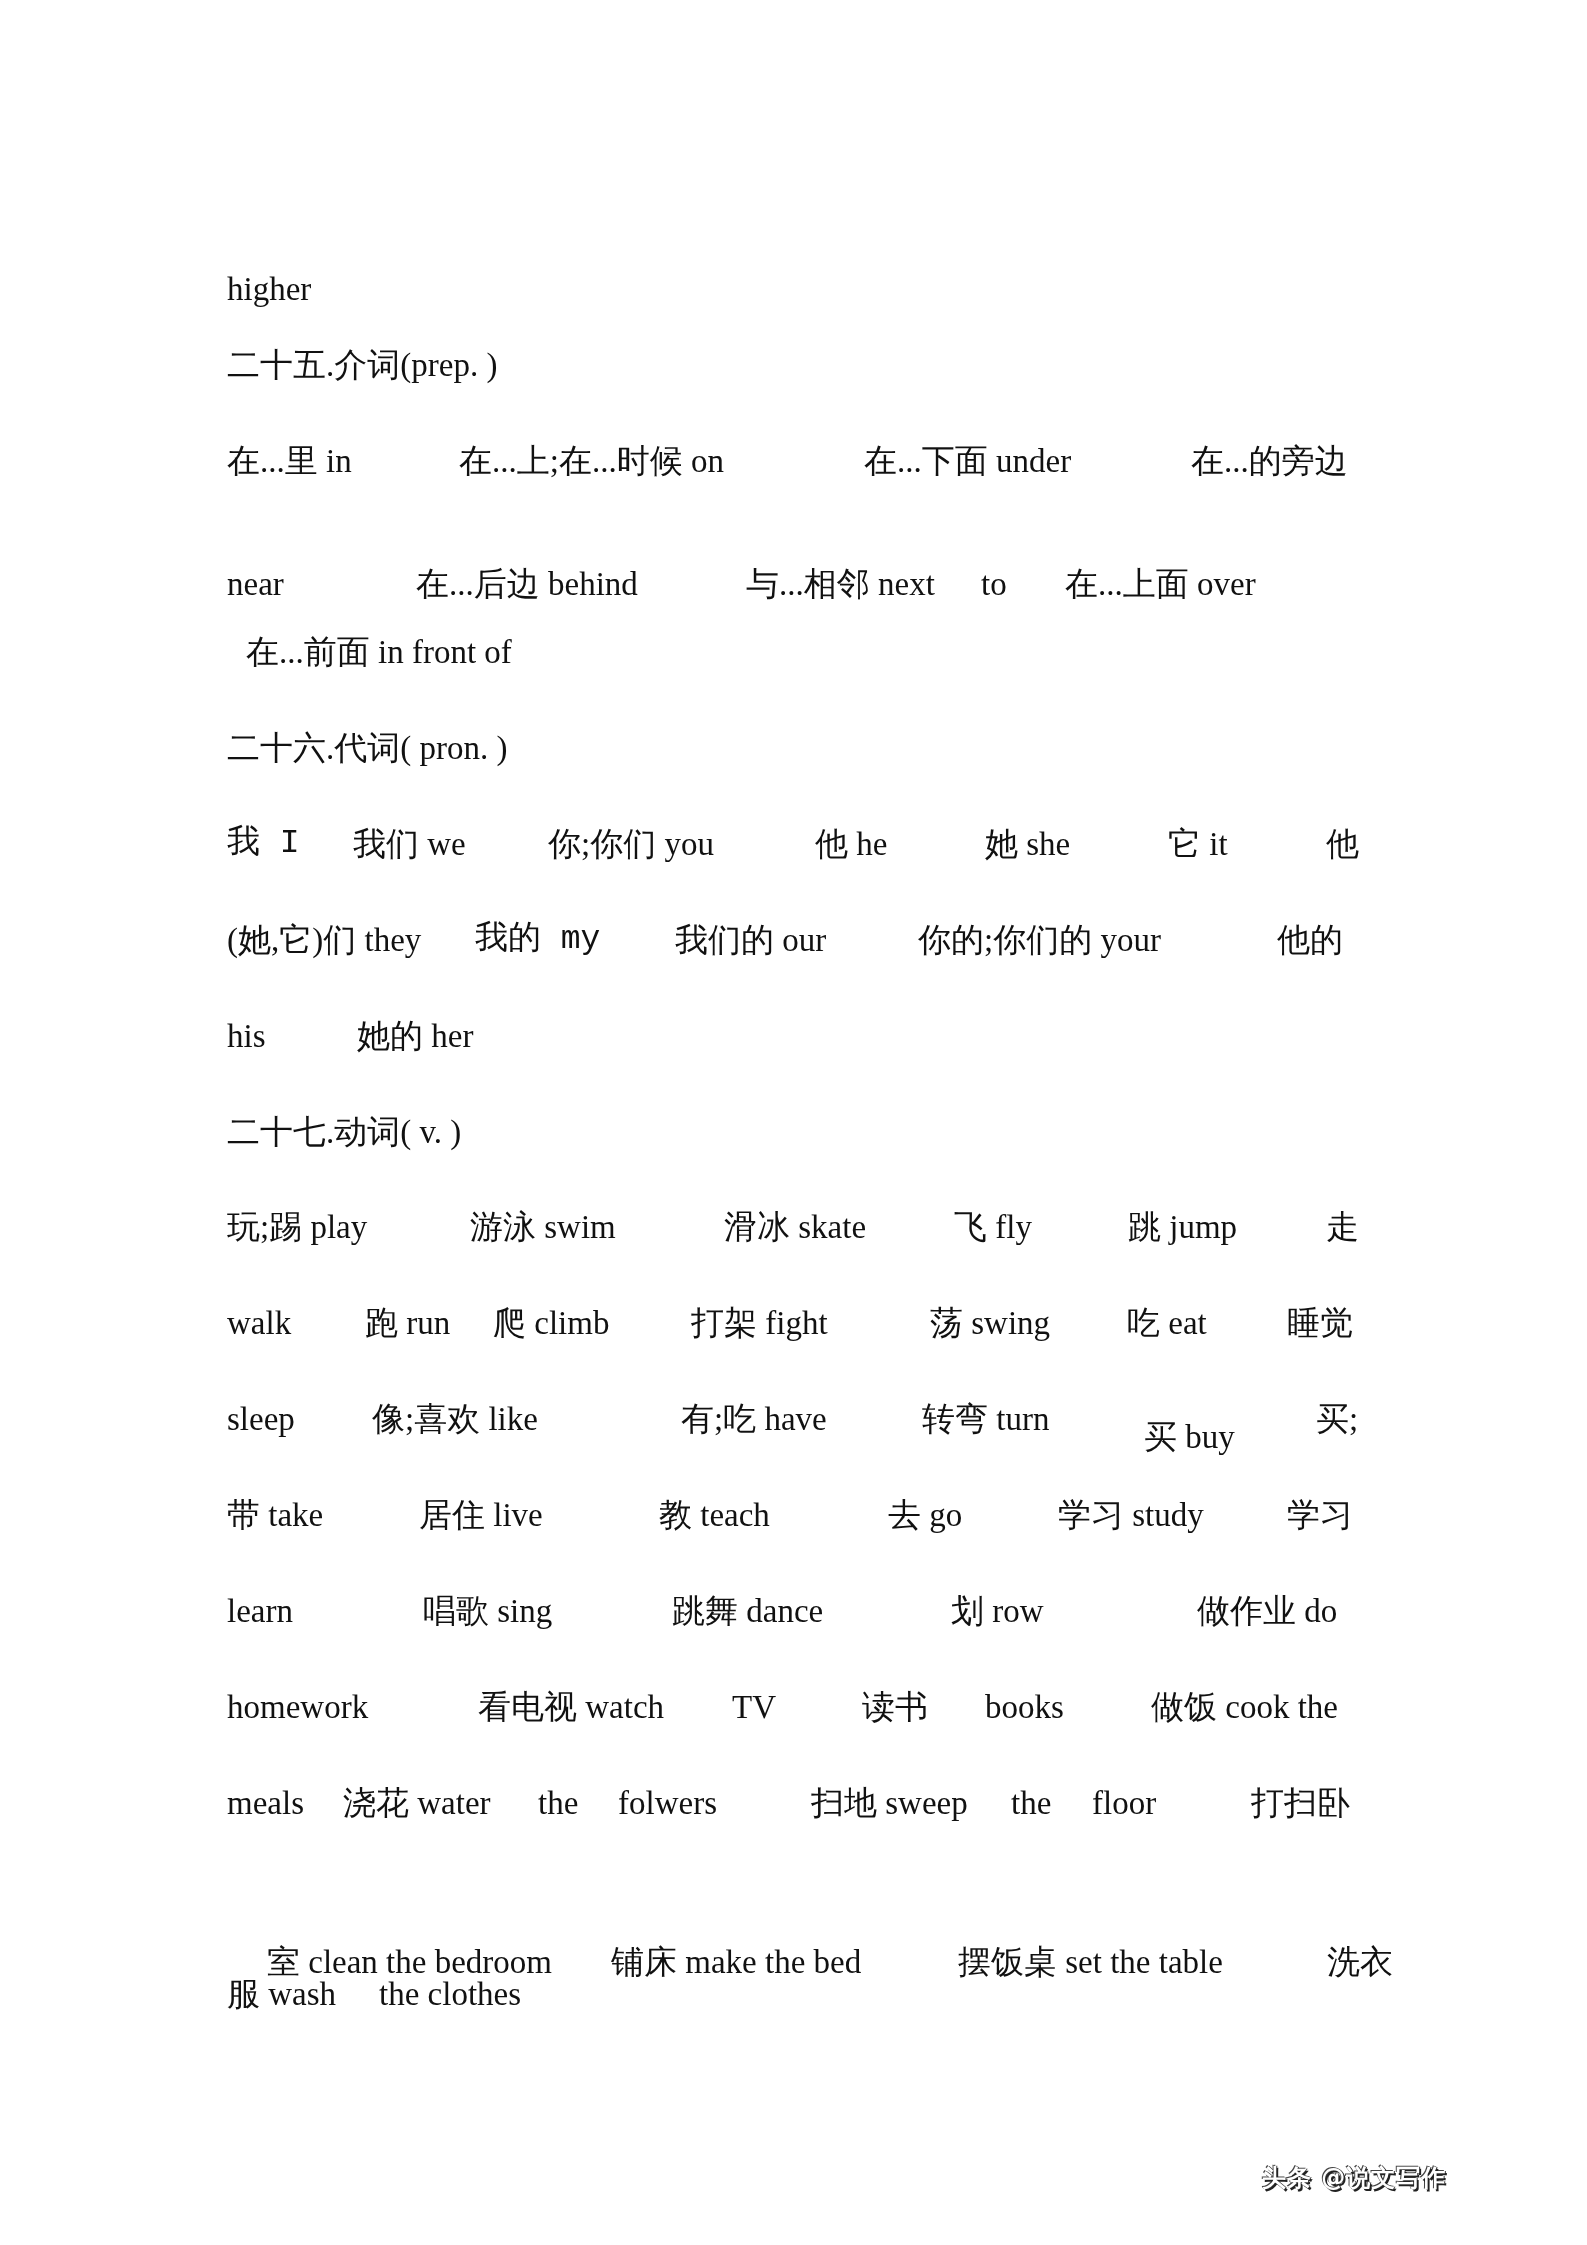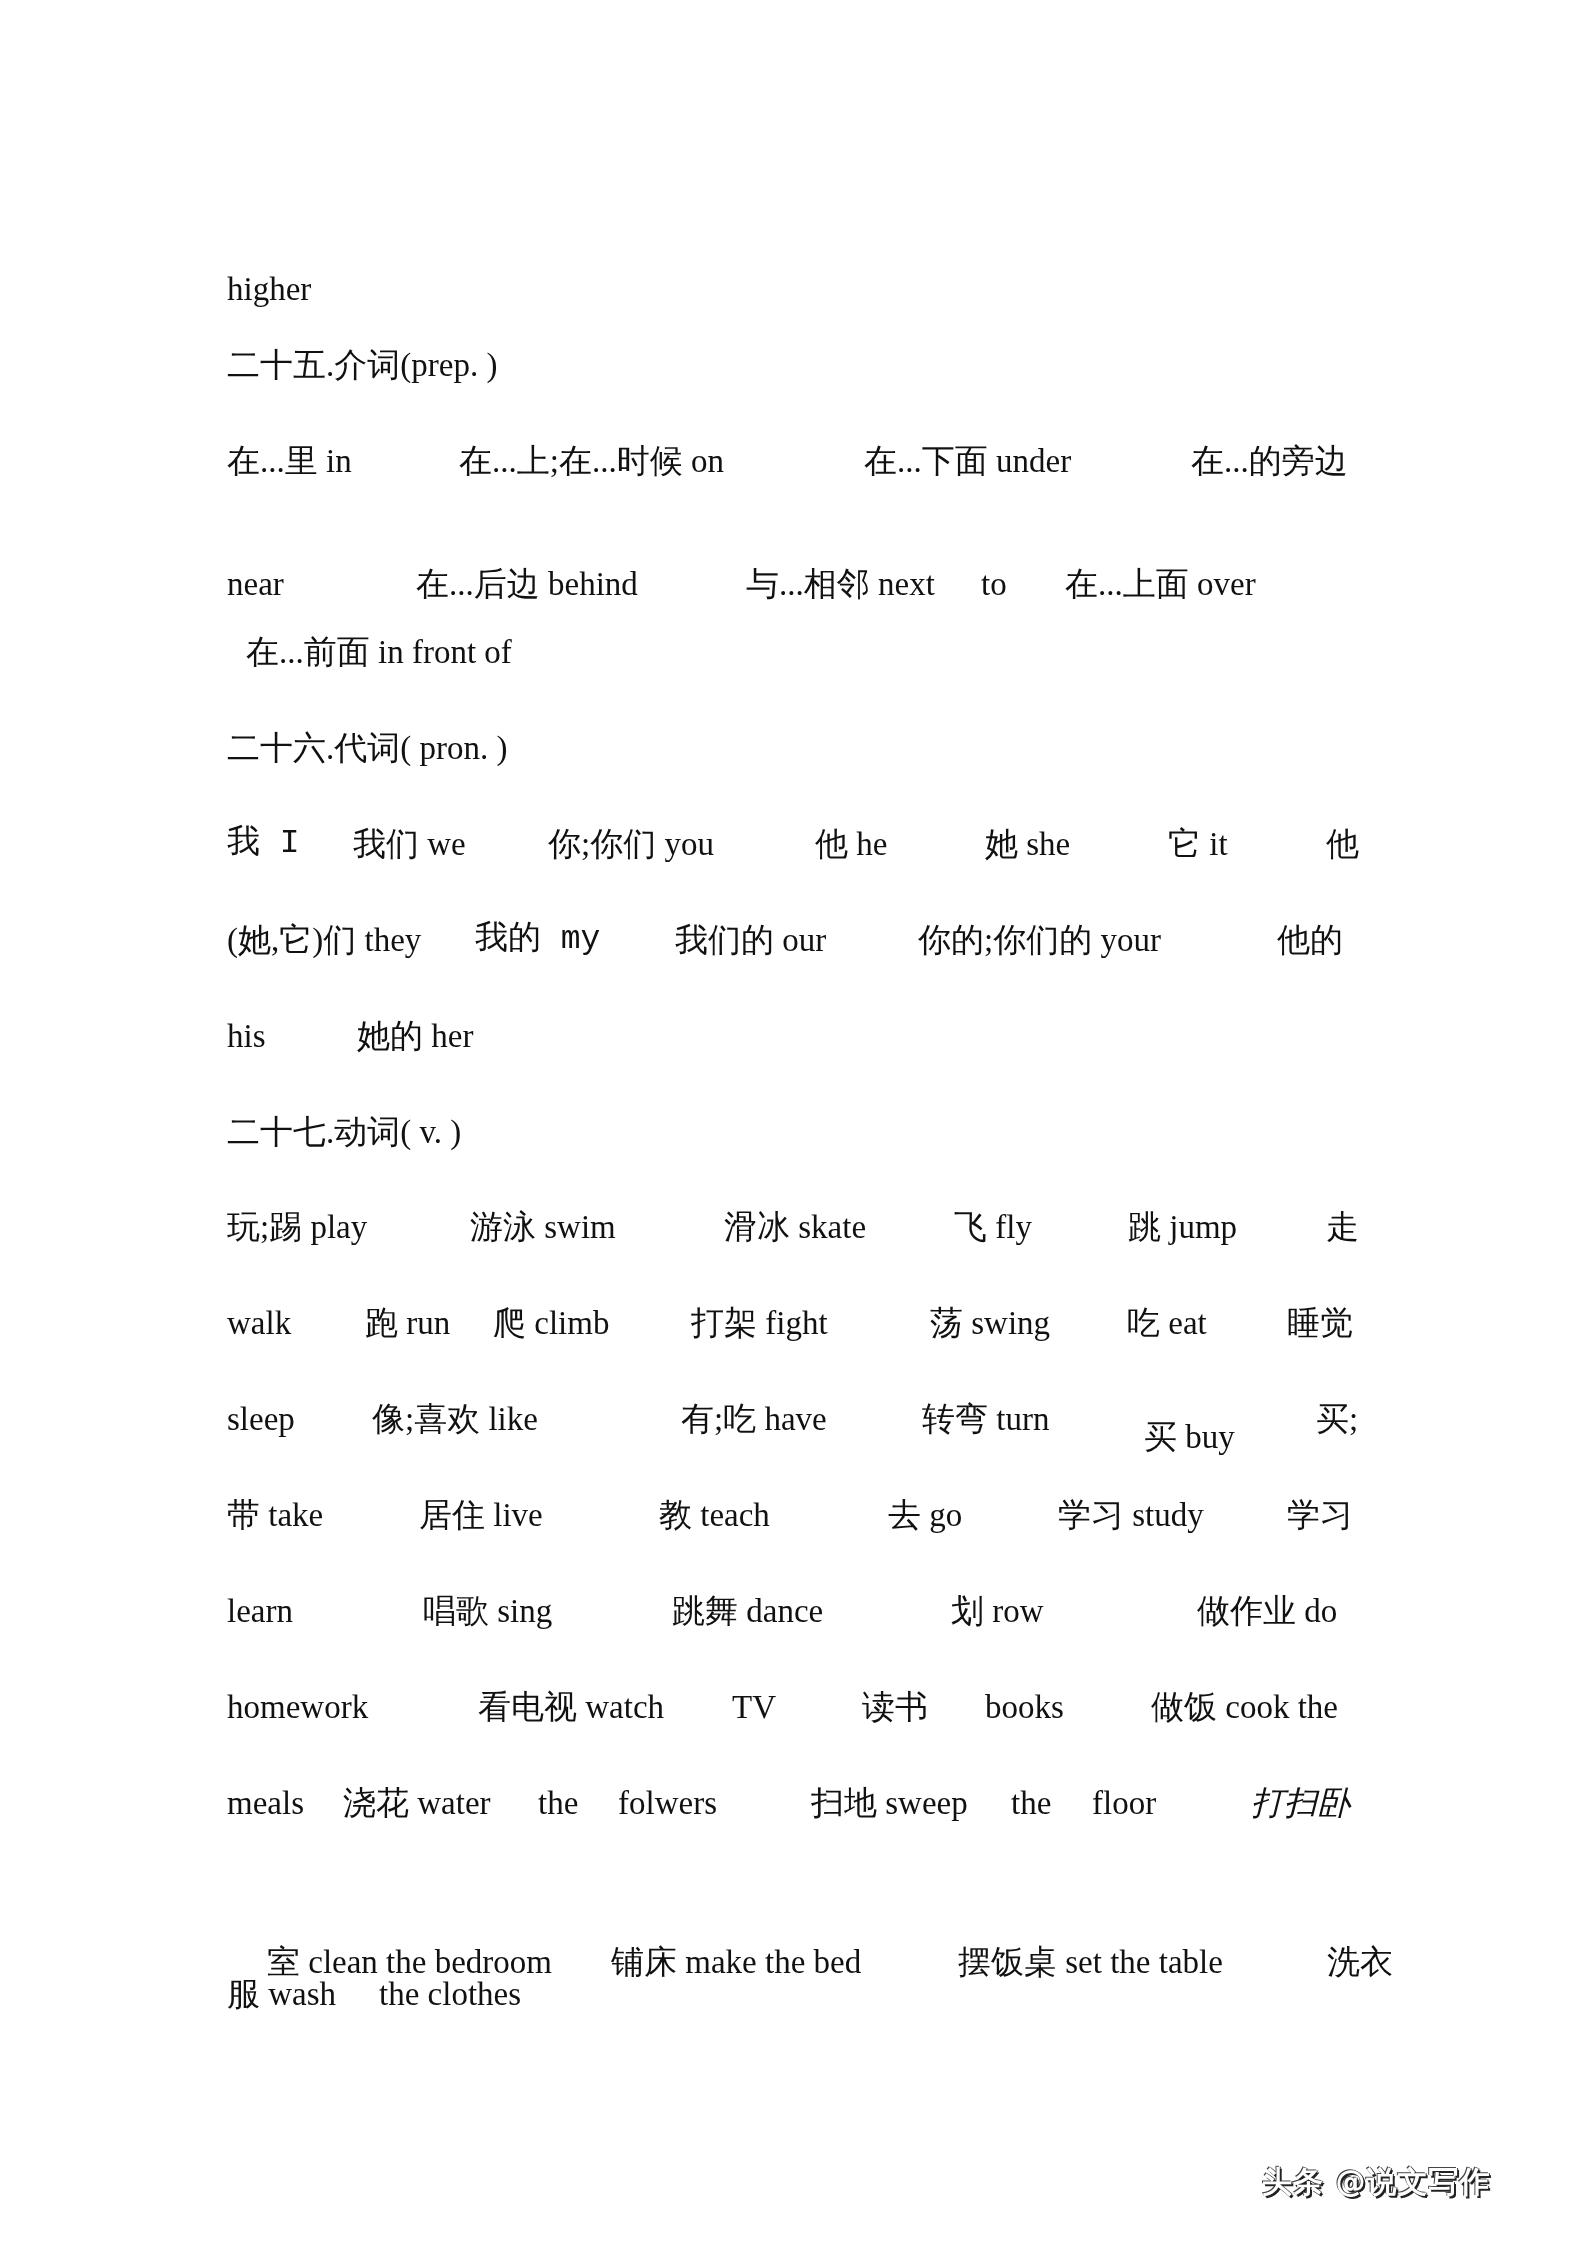--- a/index.html
+++ b/index.html
@@ -3,21 +3,21 @@
 <meta charset="utf-8">
 <style>
   html, body { margin: 0; padding: 0; background: #ffffff; }
   body { width: 1587px; height: 2245px; position: relative; overflow: hidden;
          font-family: "Liberation Serif", "DejaVu Serif", serif; color: #111; }
   .page { position: absolute; left: 0; top: 0; width: 1587px; height: 2245px; }
   .line { position: absolute; left: 0; width: 1324px; height: 50px; }
   .item { position: absolute; top: 0; white-space: nowrap; font-size: 33px; line-height: 50px; }
   .heading { position: absolute; left: 227px; white-space: nowrap; font-size: 33px; line-height: 50px; }
   .watermark { position: absolute; left: 1262px; top: 2162px; font-family: "DejaVu Sans", sans-serif;
-               font-size: 30px; font-weight: bold; color: #ffffff; letter-spacing: 1px;
+               font-size: 24px; font-weight: bold; color: #ffffff; letter-spacing: 1px;
                text-shadow: 2px 2px 0 #222, -1px -1px 0 #444, 1px 0 0 #333; white-space: nowrap; text-align: center; }
 </style>
 </head>
 <body>
 
 <div class="page">
   <div class="line" id="carryover-line" style="top: 264px;">
     <span class="item" style="left:227px">higher</span>
   </div>
 
@@ -110,21 +110,21 @@
         <span class="item" style="left: 1151px;">做饭 cook the</span>
       </div>
       <div class="line" style="top: 1778px;">
         <span class="item" style="left: 227px;">meals</span>
         <span class="item" style="left: 343px;">浇花 water</span>
         <span class="item" style="left: 538px;">the</span>
         <span class="item" style="left: 618px;">folwers</span>
         <span class="item" style="left: 811px;">扫地 sweep</span>
         <span class="item" style="left: 1011px;">the</span>
         <span class="item" style="left: 1092px;">floor</span>
-        <span class="item" style="left: 1251px; font-style: italic;">打扫卧</span>
+        <span class="item" style="left: 1251px;">打扫卧</span>
       </div>
       <div class="line" style="top: 1937px; margin-left: 40px;">
         <span class="item" style="left: 227px;">室 clean the bedroom</span>
         <span class="item" style="left: 571px;">铺床 make the bed</span>
         <span class="item" style="left: 918px;">摆饭桌 set the table</span>
         <span class="item" style="left: 1287px;">洗衣</span>
       </div>
       <div class="line" style="top: 1969px;">
         <span class="item" style="left: 227px;">服 wash</span>
         <span class="item" style="left: 379px;">the clothes</span>

